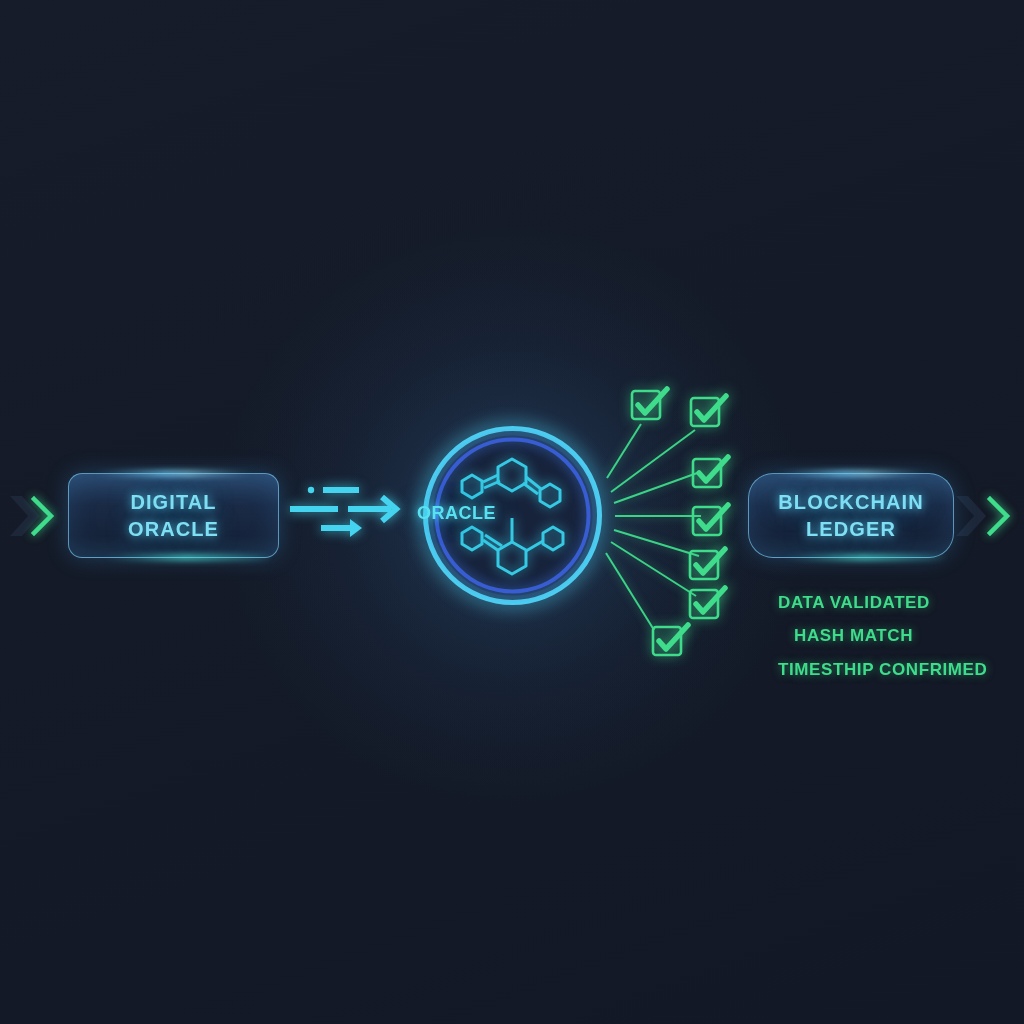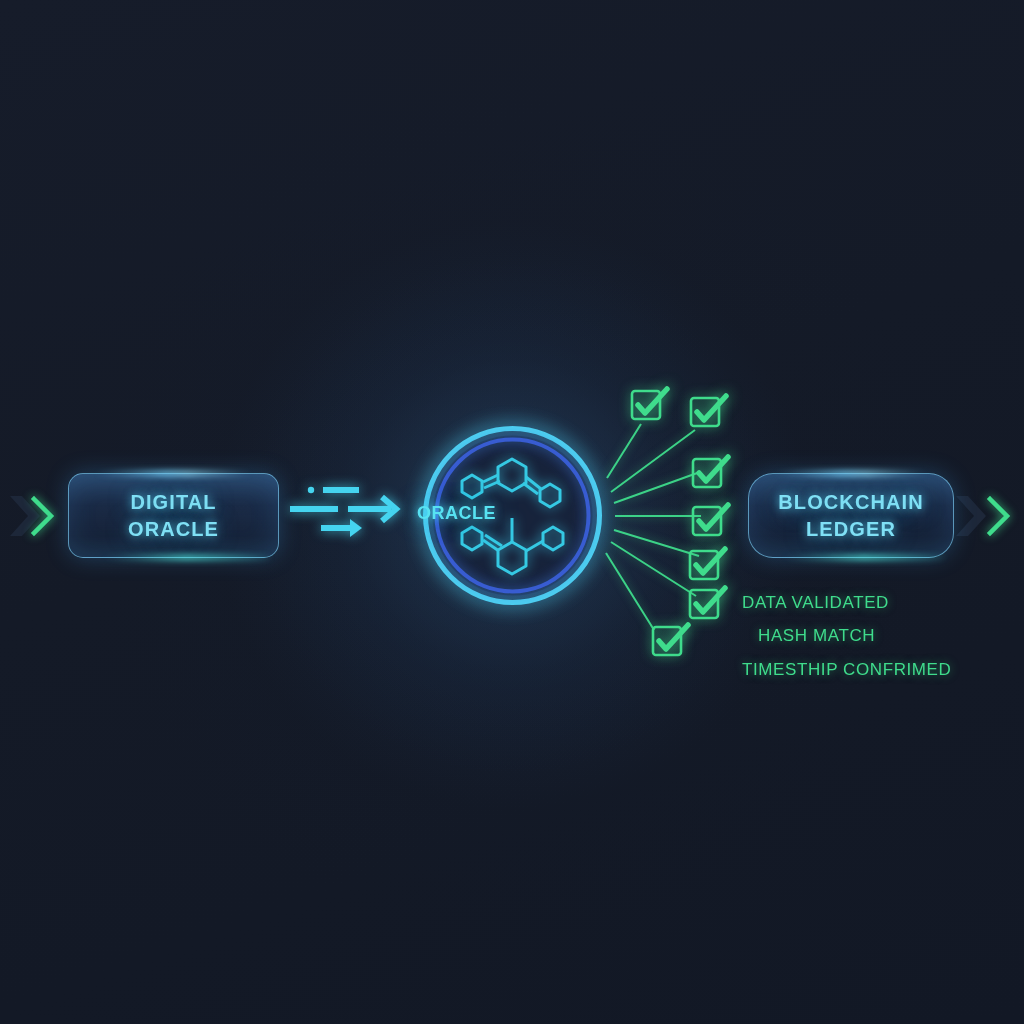--- a/index.html
+++ b/index.html
@@ -96,24 +96,25 @@
   #rays svg { display: block; overflow: visible; }
 
   .check-item { position: absolute; }
   .check-item svg { display: block; overflow: visible; }
 
   
   .status-label {
     position: absolute;
     color: #3fdc8c;
     font-size: 17px;
-    font-weight: 400;
+    font-weight: 700;
     letter-spacing: 0.6px;
     white-space: nowrap;
     text-shadow: 0 0 9px rgba(55,215,130,0.55);
+    margin-left: 36px;
   }
 </style>
 </head>
 <body>
 
 <div id="stage">
 
   <div class="edge-chevron" style="left:8px; top:490px;">
     <svg width="46" height="52" viewBox="0 0 46 52">
       <path d="M2 6 L20 26 L2 46 L14 46 L32 26 L14 6 Z" fill="#1d2739"></path>
@@ -121,21 +122,21 @@
     </svg>
   </div>
 
   <div class="edge-chevron" style="left:962px; top:490px;">
     <svg width="54" height="52" viewBox="0 0 54 52">
       <path d="M-6 6 L12 26 L-6 46 L6 46 L24 26 L6 6 Z" fill="#1d2739"></path>
       <path d="M28 9 L45 26 L28 43" fill="none" stroke="#3fdc8c" stroke-width="4.5" stroke-linecap="square" stroke-linejoin="miter" style="filter: drop-shadow(0 0 5px rgba(63,220,140,0.85));"></path>
     </svg>
   </div>
 
-  <div class="flow-card" style="left:68px; top:473px; width:209px; height:83px;border-radius:15px;">
+  <div class="flow-card" style="left:68px; top:473px; width:209px; height:83px;">
     <div class="card-label">
       <span>DIGITAL</span><br>
       <span>ORACLE</span>
     </div>
   </div>
 
   <div id="data-flow">
     <svg width="110" height="62" viewBox="0 0 110 62" style="filter: drop-shadow(0 0 6px rgba(70,215,240,0.8));">
       <g stroke="#45d4ef" stroke-width="6" stroke-linecap="butt" fill="none">
         <circle cx="21" cy="12" r="3.2" fill="#45d4ef" stroke="none"></circle>

